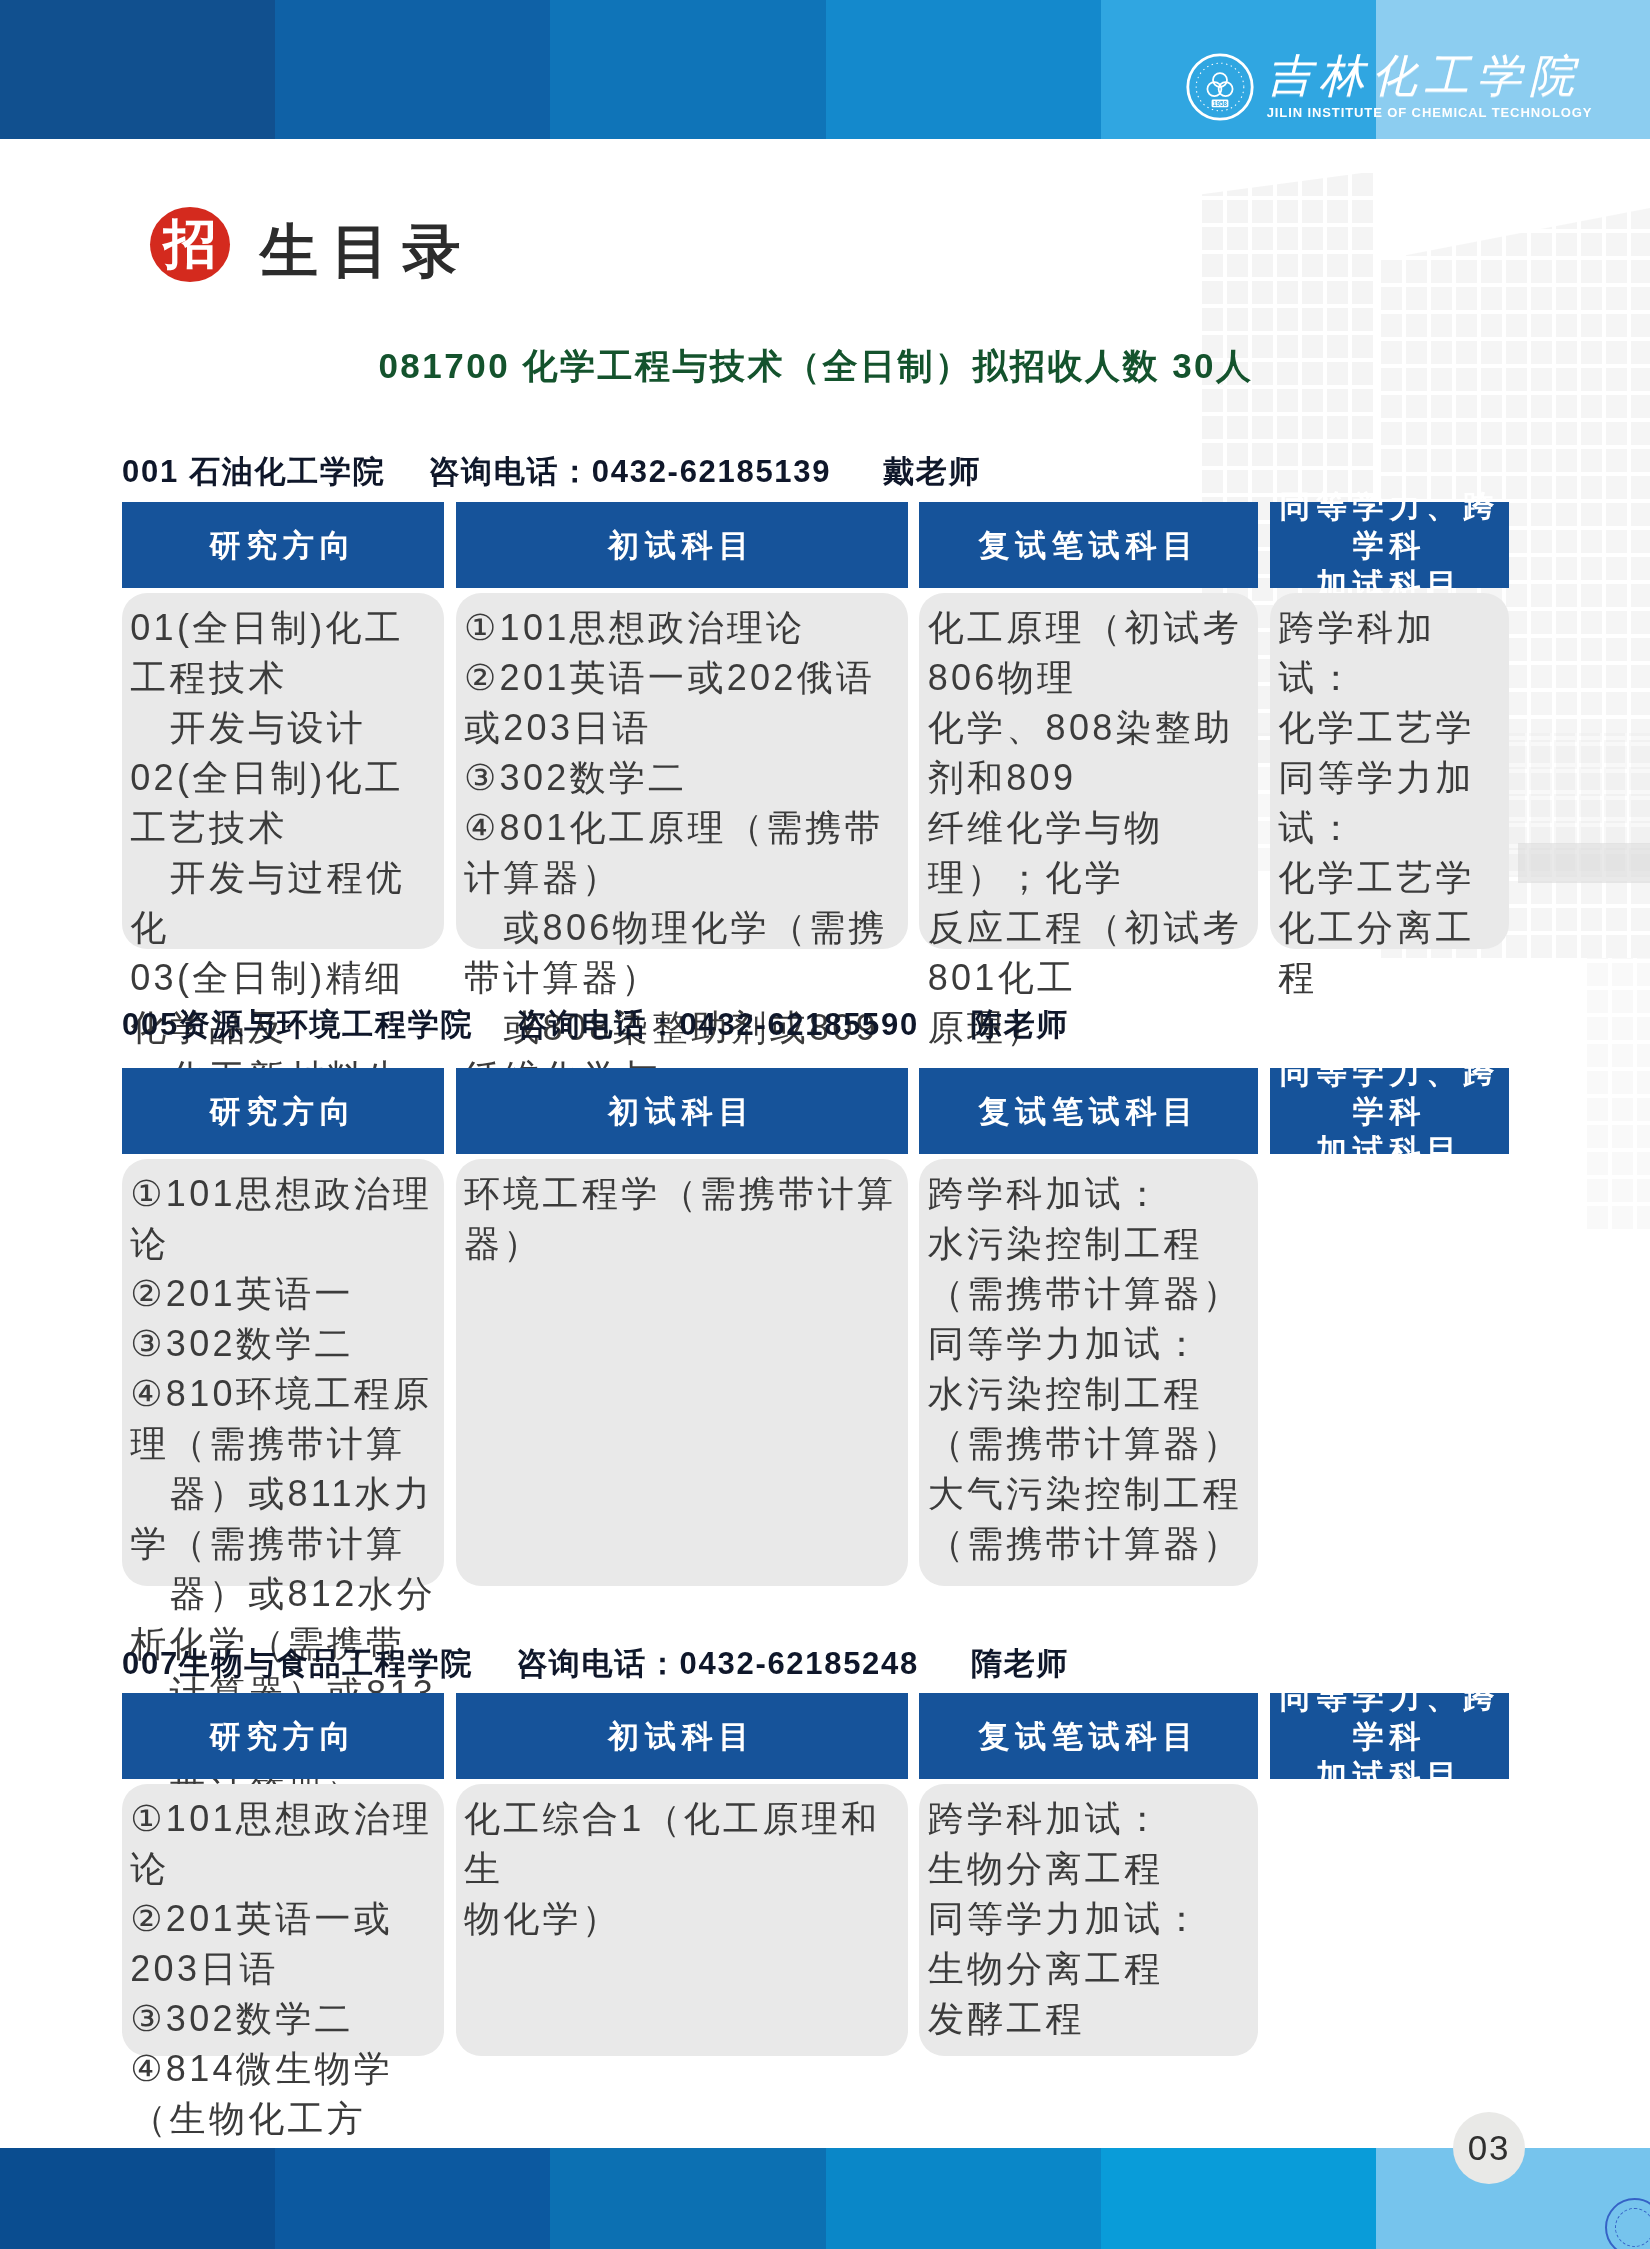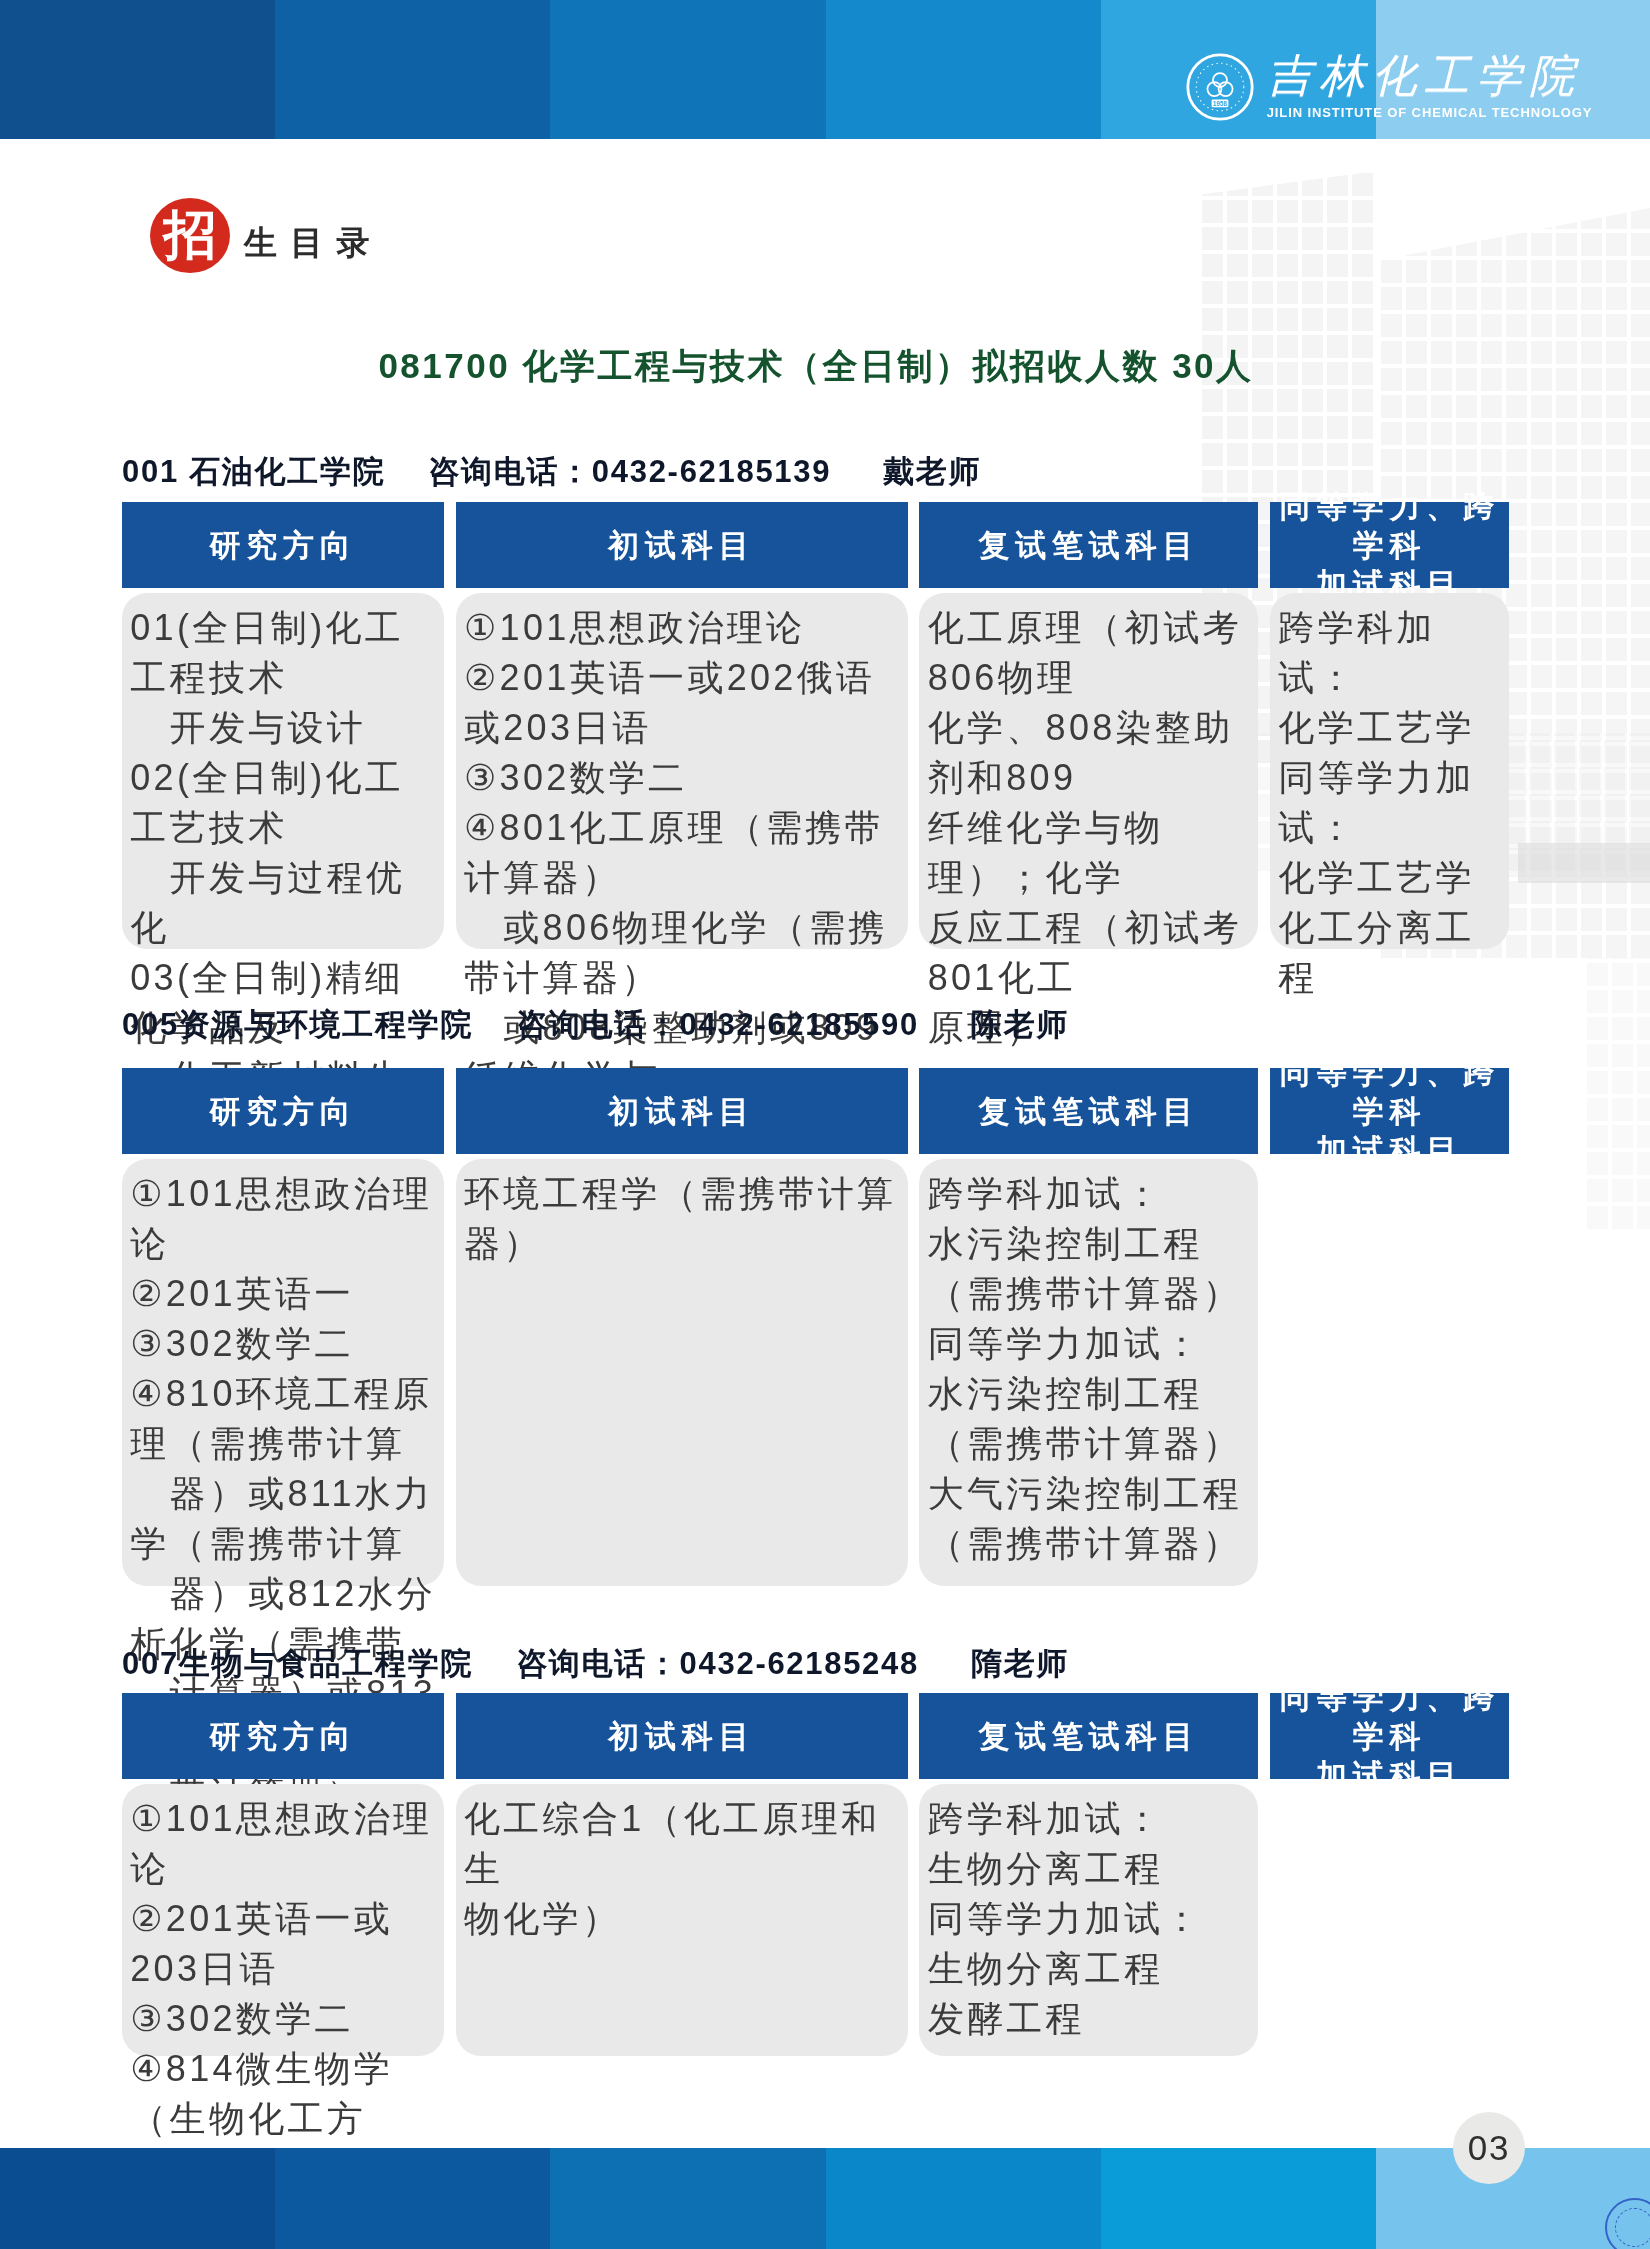--- a/index.html
+++ b/index.html
@@ -37,21 +37,21 @@
   .bw-base{left:1225px;top:733px;width:426px;height:142px;opacity:.35;}
   .bw-streak{left:1518px;top:843px;width:132px;height:40px;background:#d7d7d7;opacity:.55;background-image:none;}
   .bw-low{left:1583px;top:958px;width:67px;height:275px;opacity:.3;}
   
   .catalog-title{position:absolute;left:150px;top:198px;z-index:1;display:flex;align-items:center;}
   .catalog-badge{
     width:80px;height:75px;border-radius:50%;background:#d42a1e;color:#ffffff;
     display:flex;align-items:center;justify-content:center;
     font-size:53px;font-weight:bold;
   }
-  .catalog-rest{margin-left:14px;font-size:33px;font-weight:bold;color:#2c2c2c;letter-spacing:13.3px;padding-top:15px;}
+  .catalog-rest{margin-left:30px;font-size:58px;font-weight:bold;color:#2c2c2c;letter-spacing:13.3px;padding-top:15px;}
   
   .program-title{
     position:absolute;left:122px;top:343px;width:1388px;z-index:1;
     text-align:center;font-size:35px;font-weight:bold;color:#14532d;letter-spacing:2.5px;
   }
   
   .sec-heading{position:absolute;left:122px;z-index:1;font-size:31px;font-weight:bold;color:#0f172a;letter-spacing:1.7px;white-space:nowrap;}
   #h1{top:451px;} #h2{top:1004px;} #h3{top:1643px;}
   .sec-heading .gap1{margin-right:43px;}
   .sec-heading .gap2{margin-right:52px;}

